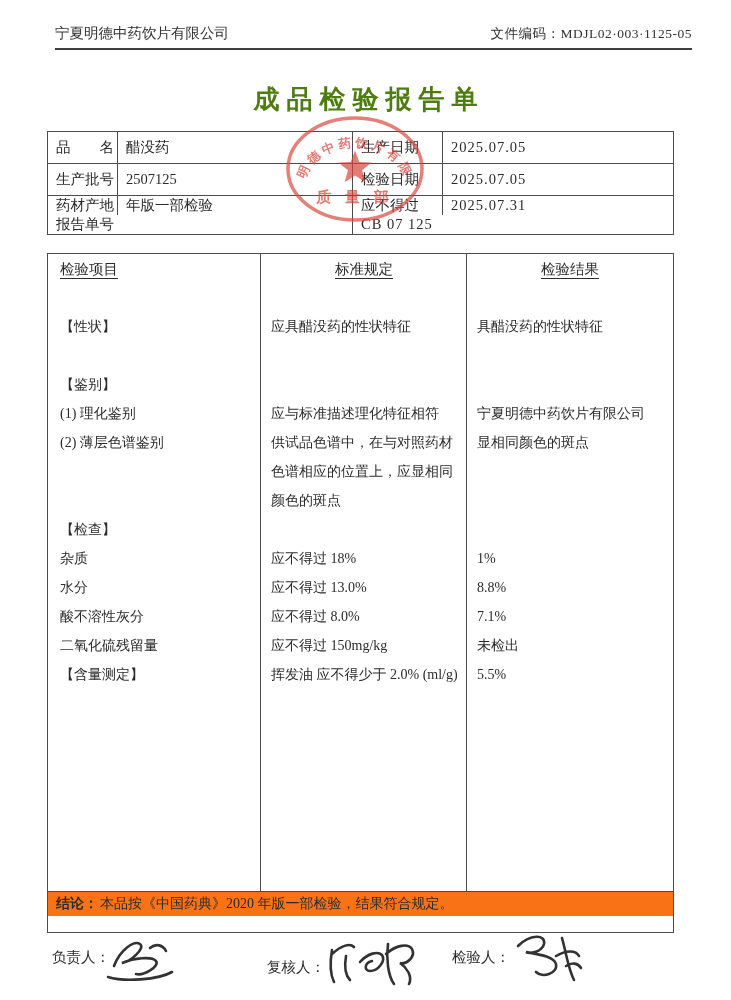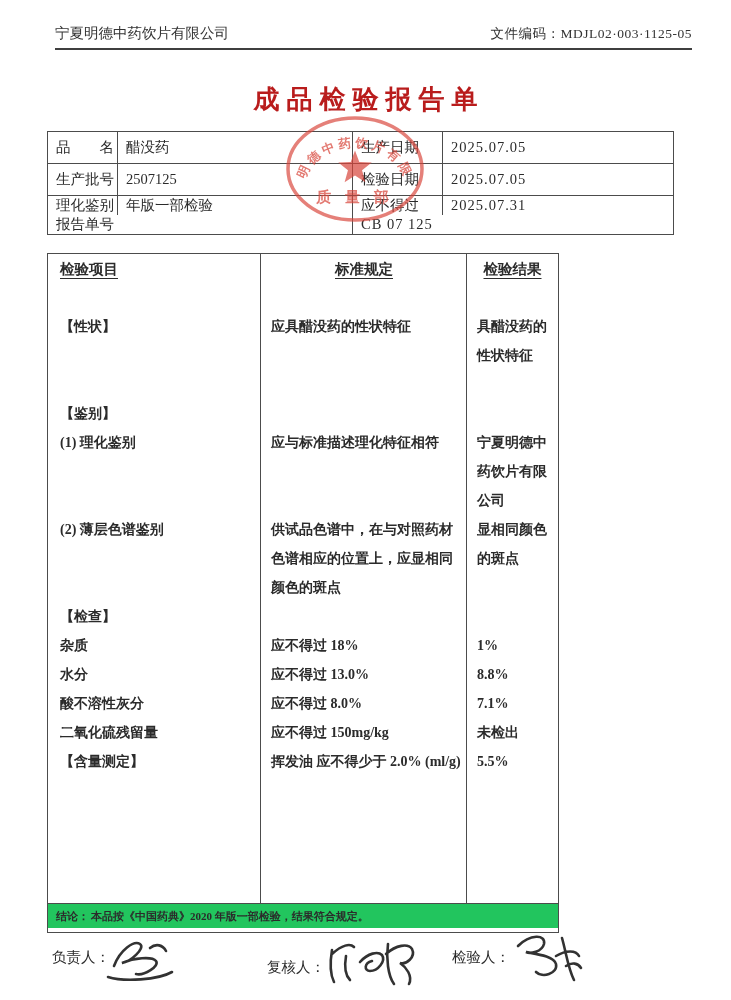--- a/index.html
+++ b/index.html
@@ -12,59 +12,59 @@
   
   .doc-header {
     position:absolute; left:55px; right:39px; top:24px;
     display:flex; justify-content:space-between; align-items:baseline;
     font-size:14.5px; color:#333;
   }
   .doc-code { font-size:13.5px; letter-spacing:0.5px; }
   .header-rule { position:absolute; left:55px; right:39px; top:48px; height:2px; background:#3f3f3f; }
   .title {
     position:absolute; top:82px; left:0; width:100%; text-align:center;
-    font-size:26px; font-weight:bold; letter-spacing:7px; text-indent:7px; color:#b91c1c;
+    font-size:26px; font-weight:bold; letter-spacing:7px; text-indent:7px; color:#4d7c0f;
   }
   
   .info-table {
     position:absolute; left:47px; top:131px; width:627px;
     border:1.6px solid #4c4c4c; box-sizing:border-box; font-size:14.5px;
   }
   .info-row { display:flex; height:31px; border-bottom:1.4px solid #4c4c4c; }
   .info-row:last-child { height:19px; border-bottom:none; }
   .ic { box-sizing:border-box; padding-left:8px; display:flex; align-items:center; white-space:nowrap; }
   .c1 { width:70px;  border-right:1.4px solid #4c4c4c; }
   .c2 { width:235px; border-right:1.4px solid #4c4c4c; }
   .c3 { width:90px;  border-right:1.4px solid #4c4c4c; }
   .c4 { flex:1; }
   .r1 { width:305px; border-right:1.4px solid #4c4c4c; }
   .r2 { flex:1; }
   .num { letter-spacing:1px; }
   
   .main-table {
-    position:absolute; left:47px; top:253px; width:512px; height:680px;
-    border:1.6px solid #4c4c4c; box-sizing:border-box; font-size:14px;font-weight:bold;
+    position:absolute; left:47px; top:253px; width:627px; height:680px;
+    border:1.6px solid #4c4c4c; box-sizing:border-box; font-size:14px;
   }
   .vline { position:absolute; top:0; width:1.4px; height:calc(100% - 25.5px); background:#4c4c4c; }
   .vline.v1 { left:211.5px; } .vline.v2 { left:417.5px; }
   .thead { display:flex; padding-top:6px; height:24px; font-size:14.5px; }
   .h1 { width:213px; box-sizing:border-box; padding-left:12px; }
   .h2 { width:206px; text-align:center; }
   .h3 { flex:1; text-align:center; }
   .thead u { text-decoration:underline; text-underline-offset:4px; }
   .trows { margin-top:28px; }
   .trow { display:flex; line-height:29px; }
   .trow.gap { margin-top:29px;flex-direction:column; }
   .t1 { width:213px; box-sizing:border-box; padding-left:12px; }
   .t2 { width:206px; box-sizing:border-box; padding-left:10px; padding-right:4px; }
   .t3 { flex:1; box-sizing:border-box; padding-left:10px; }
   .conclusion {
-    position:absolute; left:0; right:0; bottom:4px; height:24px;
+    position:absolute; left:0; right:0; bottom:16px; height:24px;
     border-top:1.5px solid #4c4c4c; display:flex; align-items:center;
-    padding-left:8px; font-size:11px; background:#22c55e;
+    padding-left:8px; font-size:14px; background:#f97316;
   }
   .conclusion b { margin-right:2px; }
   
   .stamp { position:absolute; pointer-events:none; opacity:0.88; }
   .stamp-top { left:280px; top:111px; }
   
   .sig-label { position:absolute; font-size:14.5px; white-space:nowrap; }
   .sig-ink { position:absolute; }
 </style>
 </head>
@@ -90,21 +90,21 @@
   </div>
 
   <div class="info-row">
     <div class="ic c1">生产批号</div>
     <div class="ic c2">2507125</div>
     <div class="ic c3">检验日期</div>
     <div class="ic c4 num">2025.07.05</div>
   </div>
 
   <div class="info-row">
-    <div class="ic c1">理化鉴别</div>
+    <div class="ic c1">药材产地</div>
     <div class="ic c2">年版一部检验</div>
     <div class="ic c3">应不得过</div>
     <div class="ic c4 num">2025.07.31</div>
   </div>
 </div>
     <div class="info-row">
       <div class="ic r1">报告单号</div>
       <div class="ic r2 num">CB 07 125</div>
     </div>
   </div>

